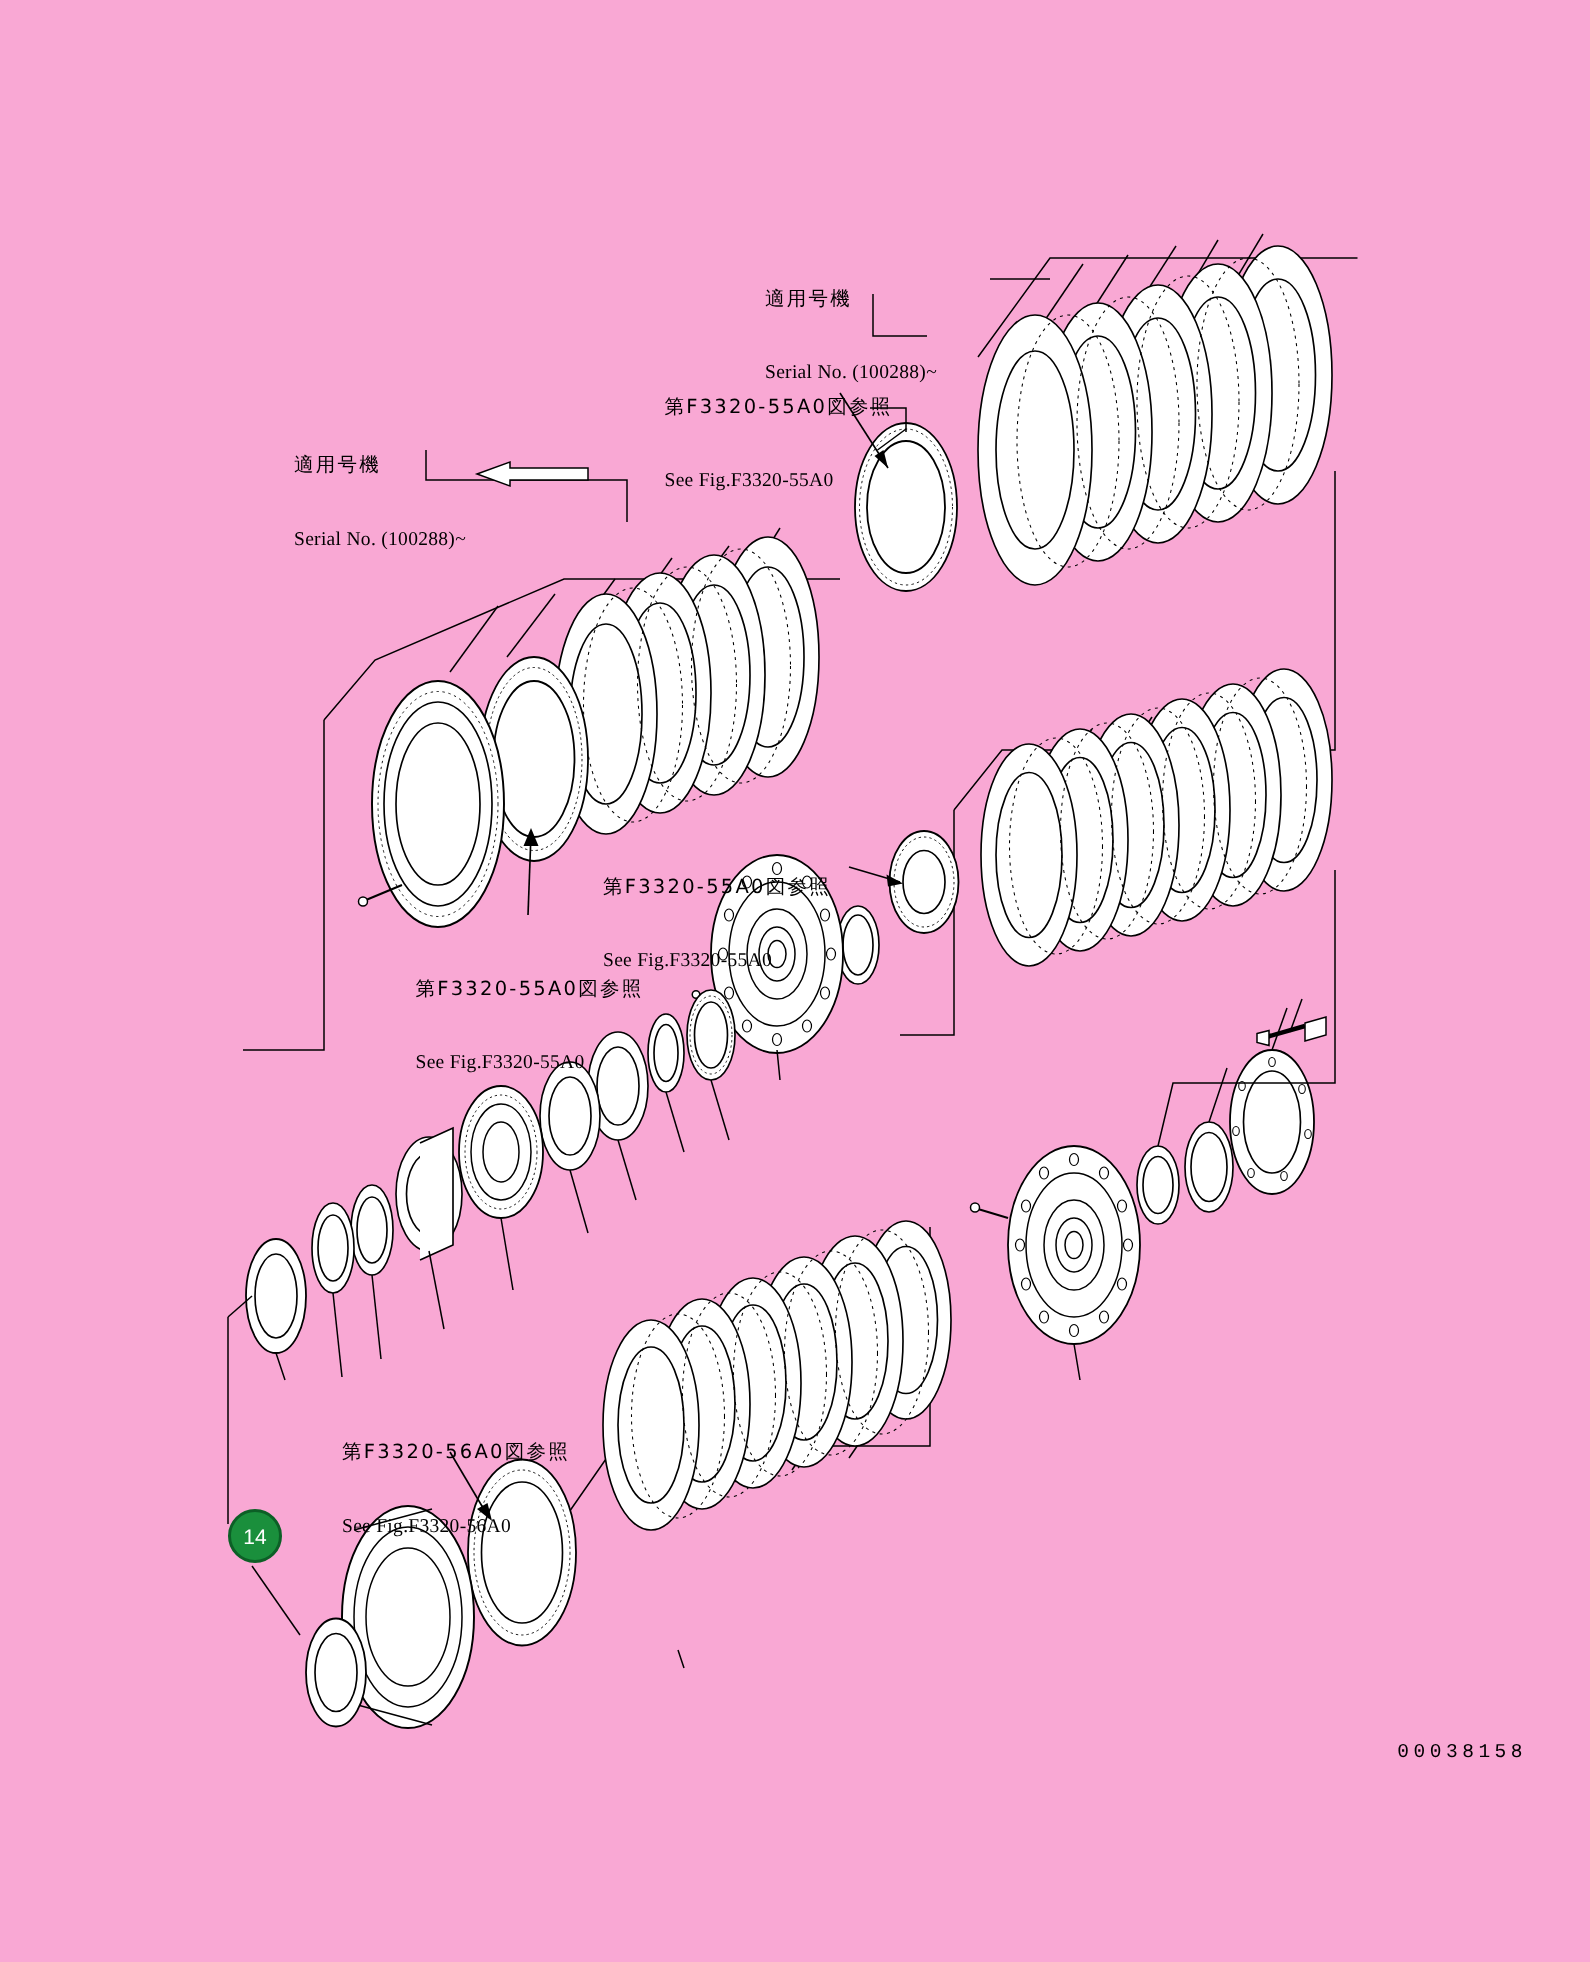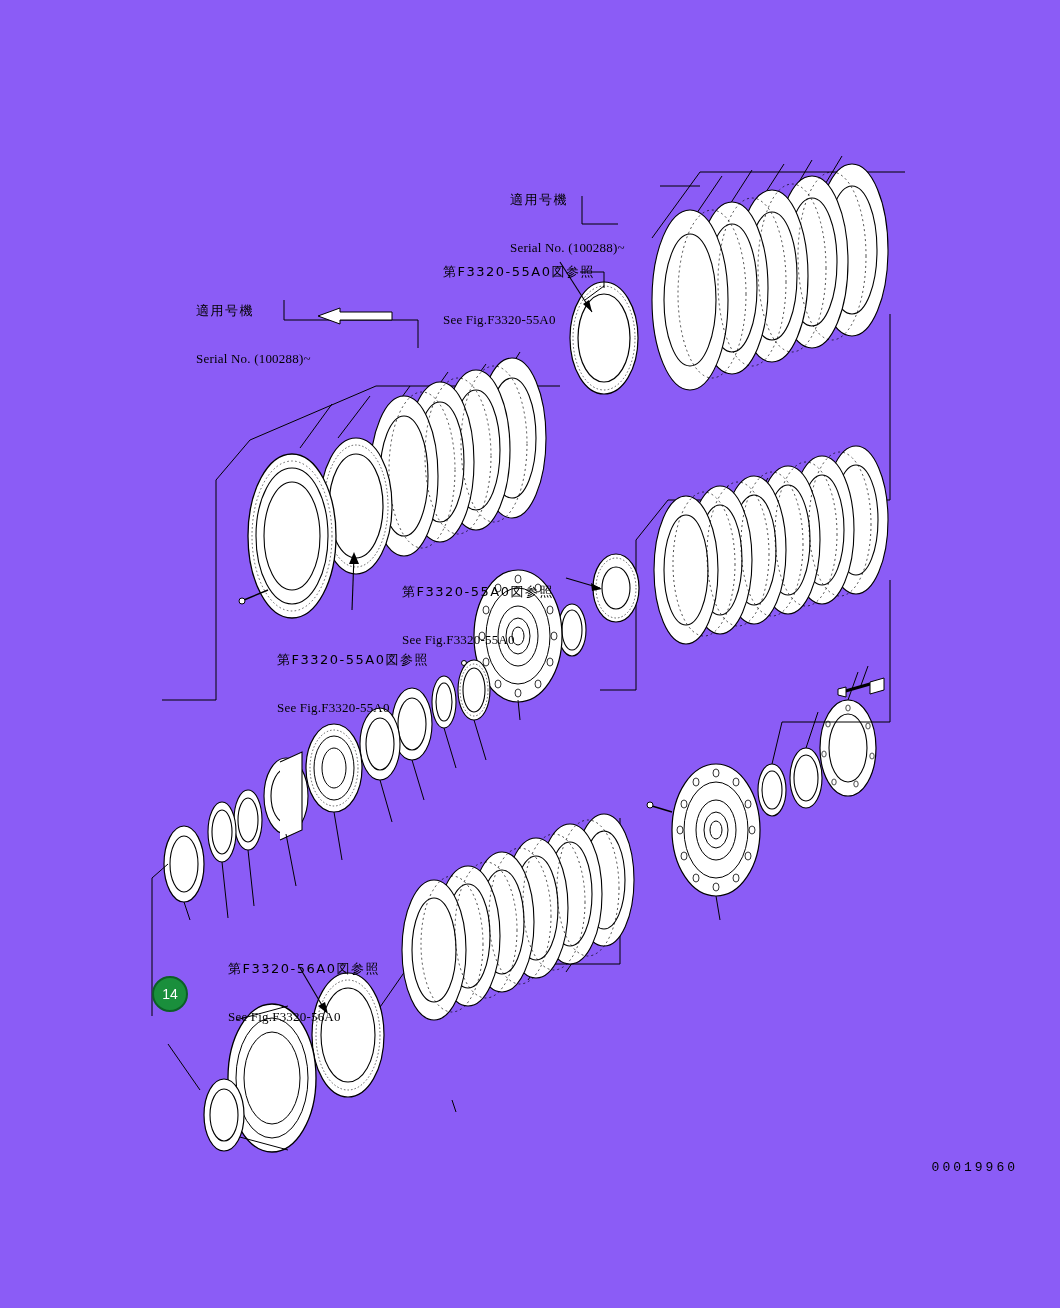--- a/index.html
+++ b/index.html
@@ -7,21 +7,21 @@
     padding: 0;
     background: #ffffff;
   }
   body {
     font-family: "Liberation Sans", sans-serif;
   }
   #page {
     position: relative;
     width: 1060px;
     height: 1308px;
-    background: #8b5cf6;
+    background: #f9a8d4;
     overflow: hidden;
   }
   #diagram-svg {
     position: absolute;
     left: 0;
     top: 0;
     width: 1060px;
     height: 1308px;
   }
   .anno {
@@ -516,19 +516,19 @@
   <div class="anno" style="left:402px; top:552px;">
     <span class="jp">第F3320-55A0図参照</span>
     <span class="en">See Fig.F3320-55A0</span>
   </div>
 
   <div class="anno" style="left:228px; top:929px;">
     <span class="jp">第F3320-56A0図参照</span>
     <span class="en">See Fig.F3320-56A0</span>
   </div>
 
-  <div class="callout" style="left:152px; top:976px;">
+  <div class="callout" style="left:152px; top:1006px;">
     <span>14</span>
   </div>
 
-  <div id="drawing-number">00019960</div>
+  <div id="drawing-number">00038158</div>
 
 </div>
 
 </body></html>

